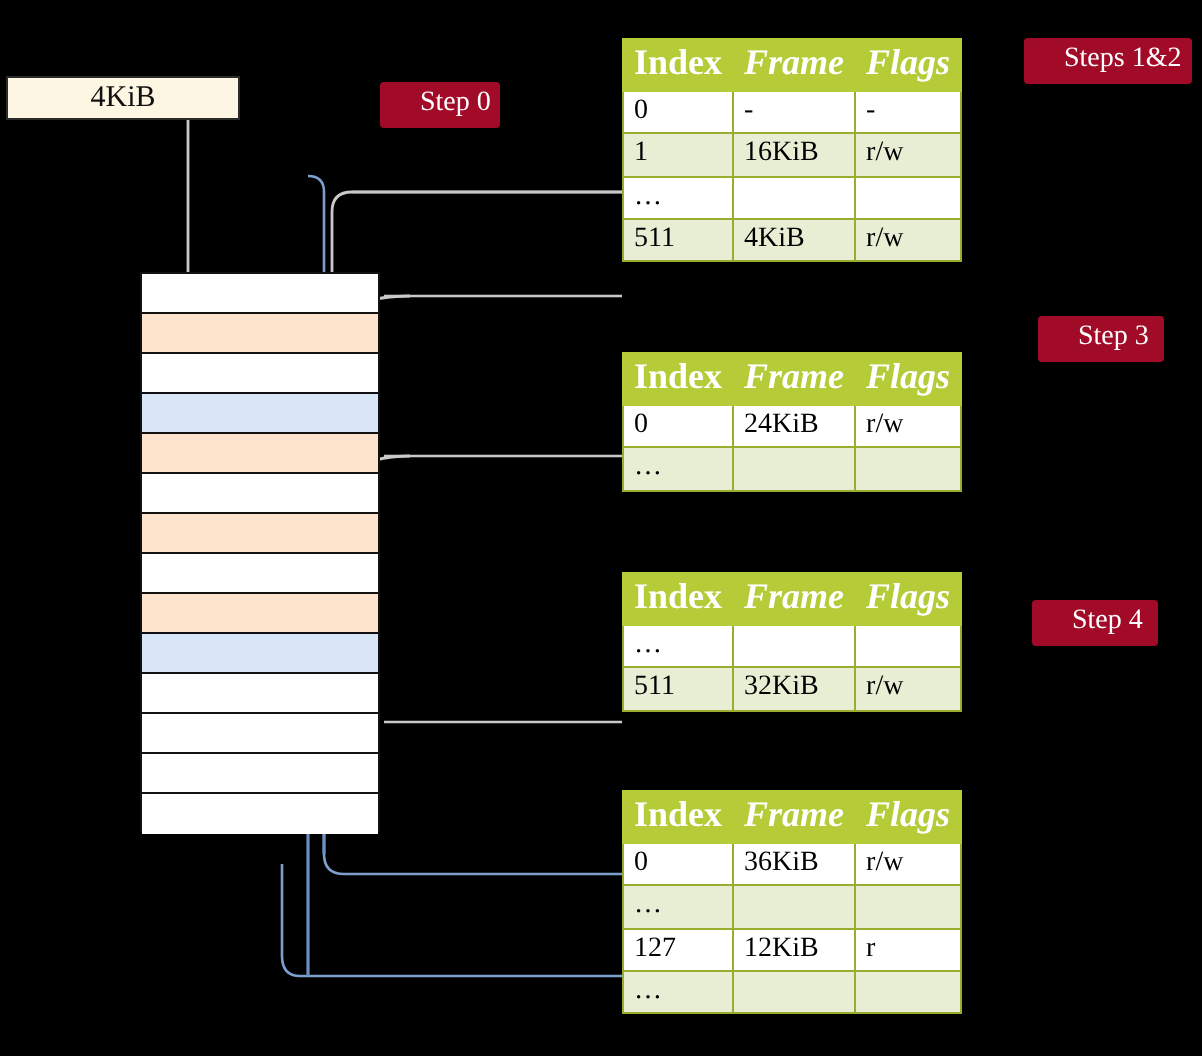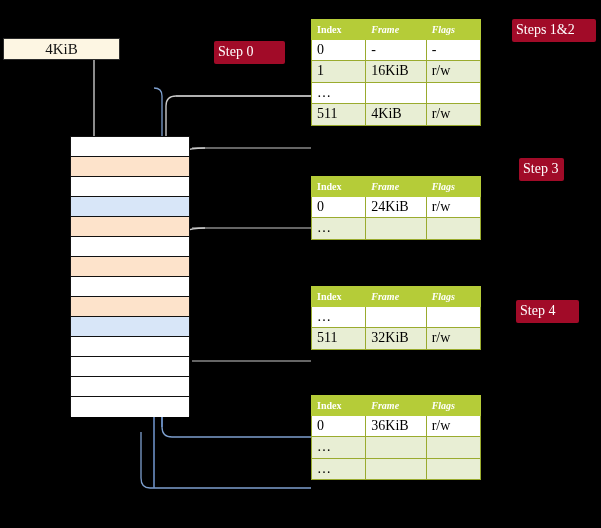--- a/index.html
+++ b/index.html
@@ -41,25 +41,25 @@
     line-height: 1;
     color: #111;
   }
   
   .badge {
     position: absolute;
     background: #a10b28;
     color: #ffffff;
     font-size: 14px;
     line-height: 1;
-    padding: 4px 8px 5px 4px;
+    padding: 4px 8px 5px 20px;
     border-radius: 2px;
     white-space: nowrap;
     box-sizing: border-box;
-    text-align: left;
+    text-align: right;
   }
   
   #memcol {
     position: absolute;
     left: 70px;
     top: 136px;
     width: 120px;
     height: 280px;
     border: 1px solid #111;
     box-sizing: border-box;
@@ -93,21 +93,21 @@
     box-sizing: border-box;
     text-align: left;
     font-weight: normal;
     white-space: nowrap;
     line-height: 1.1;
   }
   .ptable thead th {
     background: #b5cc38;
     color: #ffffff;
     font-weight: bold;
-    font-size: 10px;
+    font-size: 18px;
     border-color: #b5cc38;
   }
   .ptable thead th + th { border-left: 1px solid #ffffff; font-style: italic; }
   .ptable tr.shade td { background: #e8eed4; }
   .ptable tr.white td { background: #ffffff; }
   .ptable td.hl   { background: #fbf9a2; }
   .ptable col.c-index { width: 54px; }
   .ptable col.c-frame { width: 60px; }
   .ptable col.c-flags { width: 54px; }
   .ellip { letter-spacing: 1px; }
@@ -292,29 +292,34 @@
           <tr class="white">
             <td>0</td>
             <td>36KiB</td>
             <td>r/w</td>
           </tr>
           <tr class="shade">
             <td class="ellip">…</td>
             <td></td>
             <td></td>
           </tr>
+          <tr class="white">
+            <td>127</td>
+            <td>12KiB</td>
+            <td>r</td>
+          </tr>
           <tr class="shade">
             <td class="ellip">…</td>
             <td></td>
             <td></td>
           </tr>
         </tbody>
       </table>
     </div>
 
   <div id="badges-host">
-      <div class="badge" style="left: 190px; top: 41px; width: 71px; margin-left: 24px;">Step 0</div>
+      <div class="badge" style="left: 190px; top: 41px; width: 60px;">Step 0</div>
       <div class="badge" style="left: 512px; top: 19px; width: 84px;">Steps 1&amp;2</div>
-      <div class="badge" style="left: 519px; top: 158px; width: 45px;">Step 3</div>
+      <div class="badge" style="left: 519px; top: 158px; width: 63px;">Step 3</div>
       <div class="badge" style="left: 516px; top: 265px; width: 63px; margin-top: 35px;">Step 4</div>
     </div>
 
 </div>
 
 </body></html>

